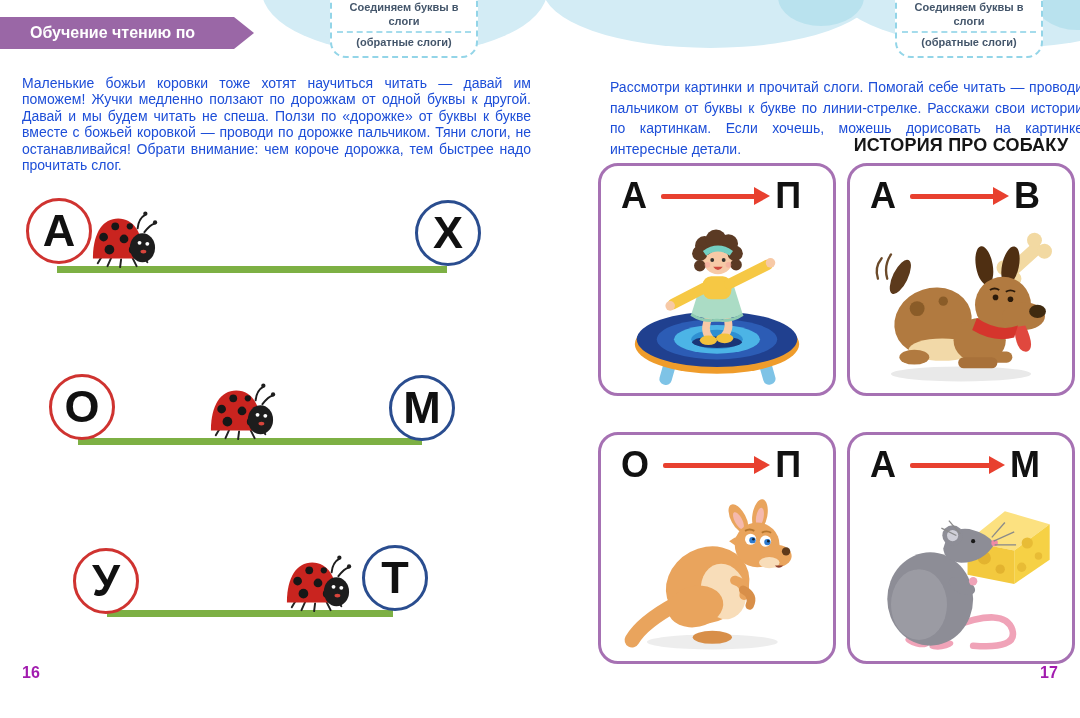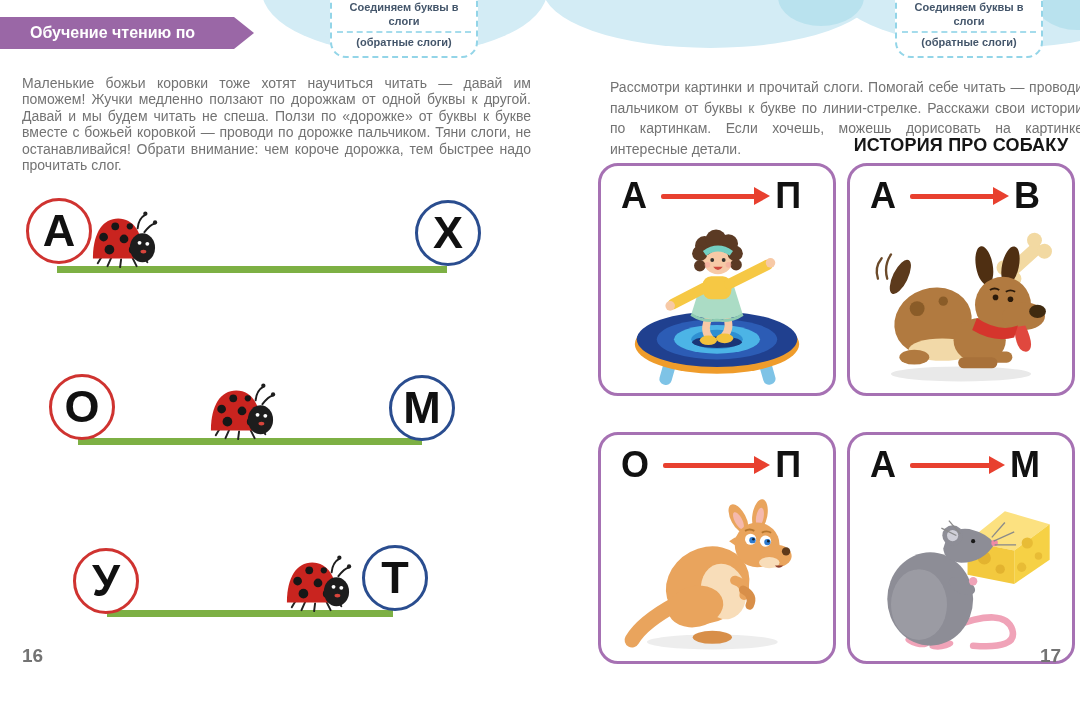--- a/index.html
+++ b/index.html
@@ -14,36 +14,36 @@
     clip-path:polygon(0 0,234px 0,254px 16px,234px 32px,0 32px);}
   .banner span{display:block;line-height:32px;padding-left:30px;color:#fff;font-weight:bold;font-size:16px;}
 
   
   .badge{position:absolute;top:-14px;width:134px;background:#fff;border:2px dashed #93d5e8;
     border-radius:16px;text-align:center;padding:12px 5px 7px;font-size:11px;font-weight:bold;
     color:#44566b;line-height:1.3;}
   .badge .l1{display:inline-block;border-bottom:2px dashed #a5dcec;padding-bottom:2px;margin-bottom:2px;}
   .badge-left{left:330px;} .badge-right{left:895px;}
 
-  .intro{position:absolute;text-align:justify;color:#737373;}
+  .intro{position:absolute;text-align:justify;color:#1d4ed8;}
   .intro-left{left:22px;top:61px;width:509px;font-size:14px;line-height:16.4px;}
   .intro-right{left:610px;top:63px;width:473px;font-size:14px;line-height:20.6px;}
 
   
   .circle{position:absolute;width:66px;height:66px;border-radius:50%;background:#fff;box-sizing:border-box;
     display:flex;align-items:center;justify-content:center;font-size:45px;font-weight:bold;color:#111;}
   .circle.red{border:3px solid #cf3330;}
   .circle.blue{border:3px solid #2a4d8f;}
   .track{position:absolute;height:7px;background:#7db044;}
   .ladybug{position:absolute;}
 
   .note{position:absolute;left:22px;top:630px;width:501px;font-size:12.5px;line-height:16px;
     text-align:justify;color:#3c3c3b;}
   .note b{color:#1e1e1e;}
-  .pagenum{position:absolute;top:645px;font-size:19px;font-weight:bold;color:#737373;}
+  .pagenum{position:absolute;top:664px;font-size:16px;font-weight:bold;color:#a21caf;}
   .pagenum.pl{left:22px;} .pagenum.pr{left:1040px;text-align:center;}
 
   
   .card-title{position:absolute;text-align:center;font-weight:bold;font-size:18px;color:#161616;
     letter-spacing:.2px;white-space:nowrap;}
   .t1{left:598px;top:135px;width:238px;} .t2{left:847px;top:135px;width:228px;}
   .t3{left:598px;top:404px;width:238px;} .t4{left:847px;top:404px;width:228px;}
   .card{position:absolute;background:#fff;border:3px solid #a671b3;border-radius:20px;box-sizing:border-box;}
   .c1{left:598px;top:163px;width:238px;height:233px;}
   .c2{left:847px;top:163px;width:228px;height:233px;}

